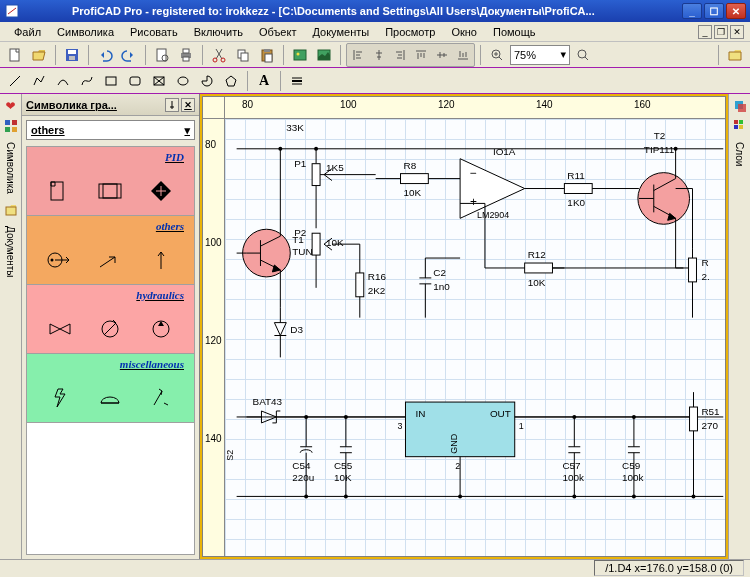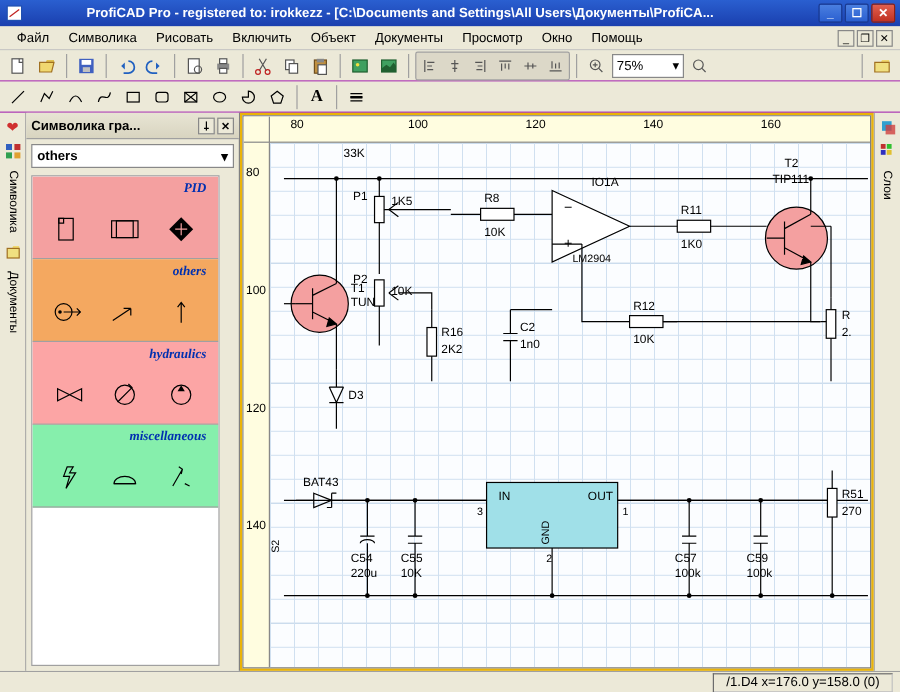--- a/index.html
+++ b/index.html
@@ -107,41 +107,42 @@
     cursor:default;
   }
   .vtab-icon { width:16px;height:16px;display:flex;align-items:center;justify-content:center;font-size:12px;}
   
   .symbols-panel {
     width: 178px;
     background: #ece9d8;
     border-right: 1px solid #808080;
     display:flex;
     flex-direction:column;
+    text-decoration:underline;
   }
   .panel-header {
     height: 22px;
     background: linear-gradient(#e8e5d4,#d8d4c0);
     display:flex;align-items:center;
     padding:0 4px;
     border-bottom:1px solid #a0a0a0;
     font-weight:bold;
   }
   .panel-header .ph-title { flex:1; overflow:hidden; white-space:nowrap;text-overflow:ellipsis;}
   .panel-header .ph-btn { width:14px;height:14px;border:1px solid #888;background:#ece9d8;margin-left:2px;display:flex;align-items:center;justify-content:center;font-size:9px;}
   .panel-select {
     margin:4px;
     height:20px;
     border:1px solid #888;
     background:#fff;
     display:flex;align-items:center;justify-content:space-between;
     padding:0 4px;
     font-weight:bold;
   }
-  .panel-body { flex:1; margin:2px 16px 4px 4px; border:1px solid #a0a0a0; background:#fff; overflow:hidden;}
+  .panel-body { flex:1; margin:2px 4px 4px 4px; border:1px solid #a0a0a0; background:#fff; overflow:hidden;}
   .cat {
     border-bottom:1px solid #a0a0a0;
   }
   .cat-title {
     text-align:right;
     padding:4px 10px;
     font-family: "Comic Sans MS", cursive;
     font-style:italic;
     font-weight:bold;
     color: #0030b0;
@@ -209,21 +210,21 @@
     align-items:center;
     padding-top:4px;
     gap:4px;
   }
   
   .statusbar {
     height:18px;
     background:#ece9d8;
     border-top:1px solid #a0a0a0;
     display:flex;
-    align-items:center;
+    align-items:flex-start;
     justify-content:flex-end;
     padding:0 6px;
     font-size:11px;
   }
   .statusbar .cell { border:1px inset #c0c0c0; padding:0 10px; height:16px; display:flex;align-items:center;}
   svg text { font-family: Arial; }
 </style>
 </head>
 <body>
 

